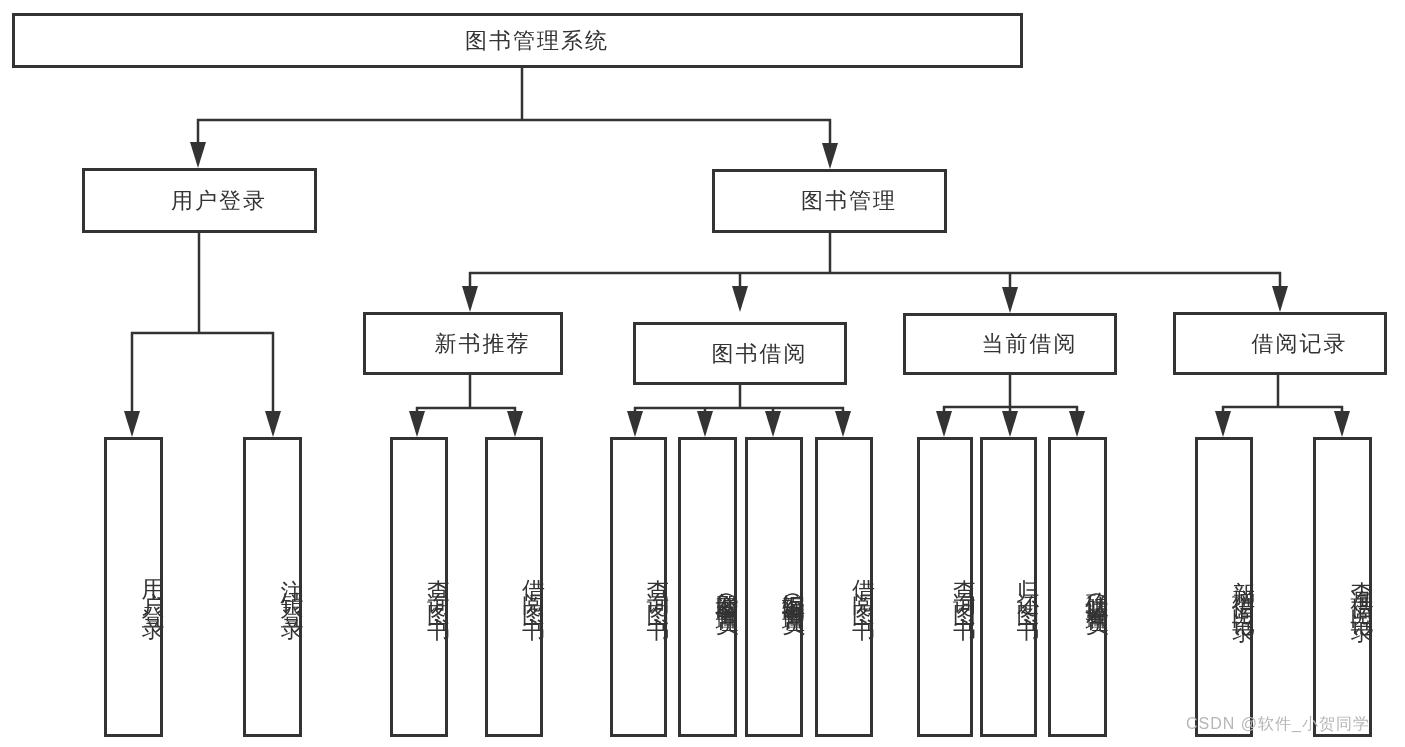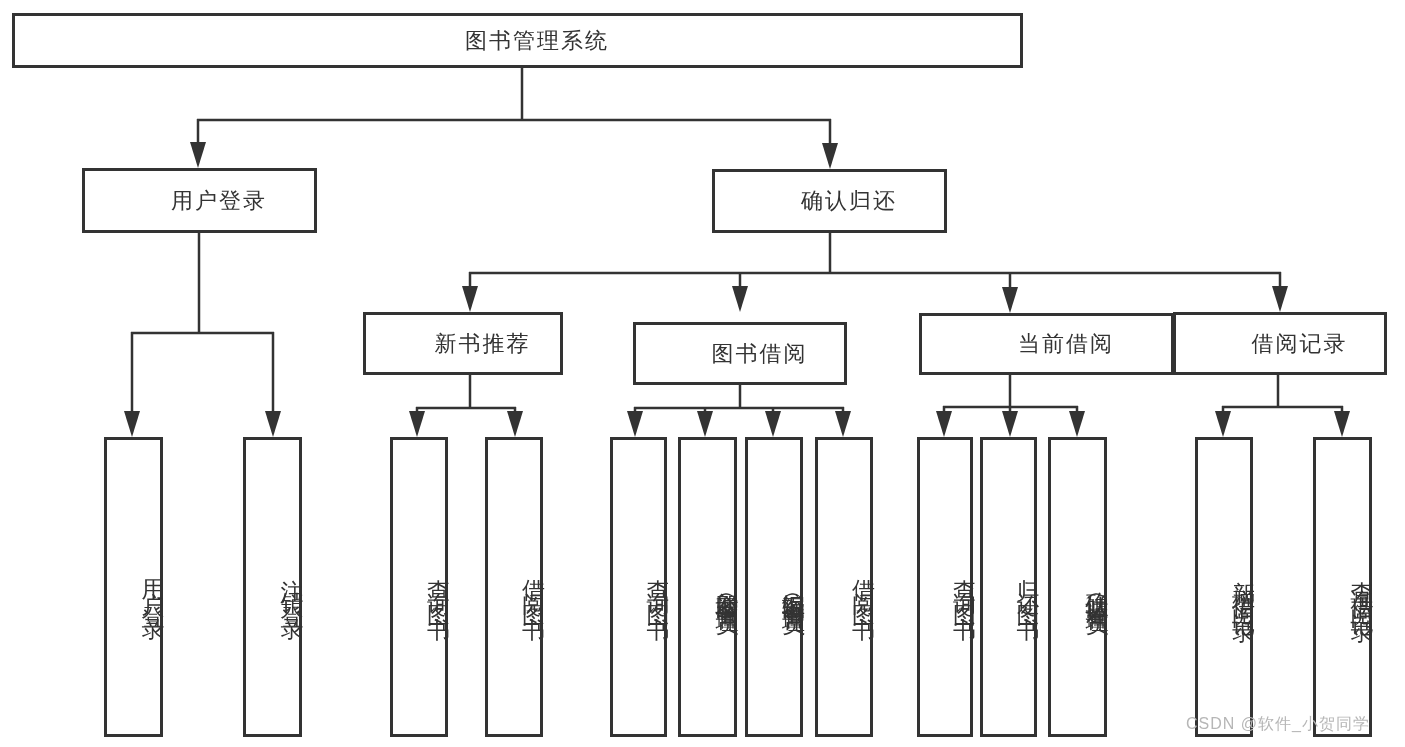--- a/index.html
+++ b/index.html
@@ -97,30 +97,30 @@
   </svg>
 
   <div class="node" style="left:12px;top:13px;width:1011px;height:55px;">
     <span>图书管理系统</span>
   </div>
 
   <div class="node" style="left:82px;top:168px;width:235px;height:65px;">
     <span>用户登录</span>
   </div>
   <div class="node" style="left:712px;top:169px;width:235px;height:64px;">
-    <span>确认归还</span>
+    <span>图书管理</span>
   </div>
 
   <div class="node" style="left:363px;top:312px;width:200px;height:63px;">
     <span>新书推荐</span>
   </div>
   <div class="node" style="left:633px;top:312px;width:214px;height:63px;margin-top:10px;">
     <span>图书借阅</span>
   </div>
-  <div class="node" style="left:903px;top:313px;width:255px;height:62px;margin-left:16px;">
+  <div class="node" style="left:903px;top:313px;width:214px;height:62px;">
     <span>当前借阅</span>
   </div>
   <div class="node" style="left:1173px;top:312px;width:214px;height:63px;">
     <span>借阅记录</span>
   </div>
 
   <div class="node leaf" style="left:104px;top:437px;width:59px;height:300px;">
     <span class="vtext">用户登录</span>
   </div>
   <div class="node leaf" style="left:243px;top:437px;width:59px;height:300px;">

